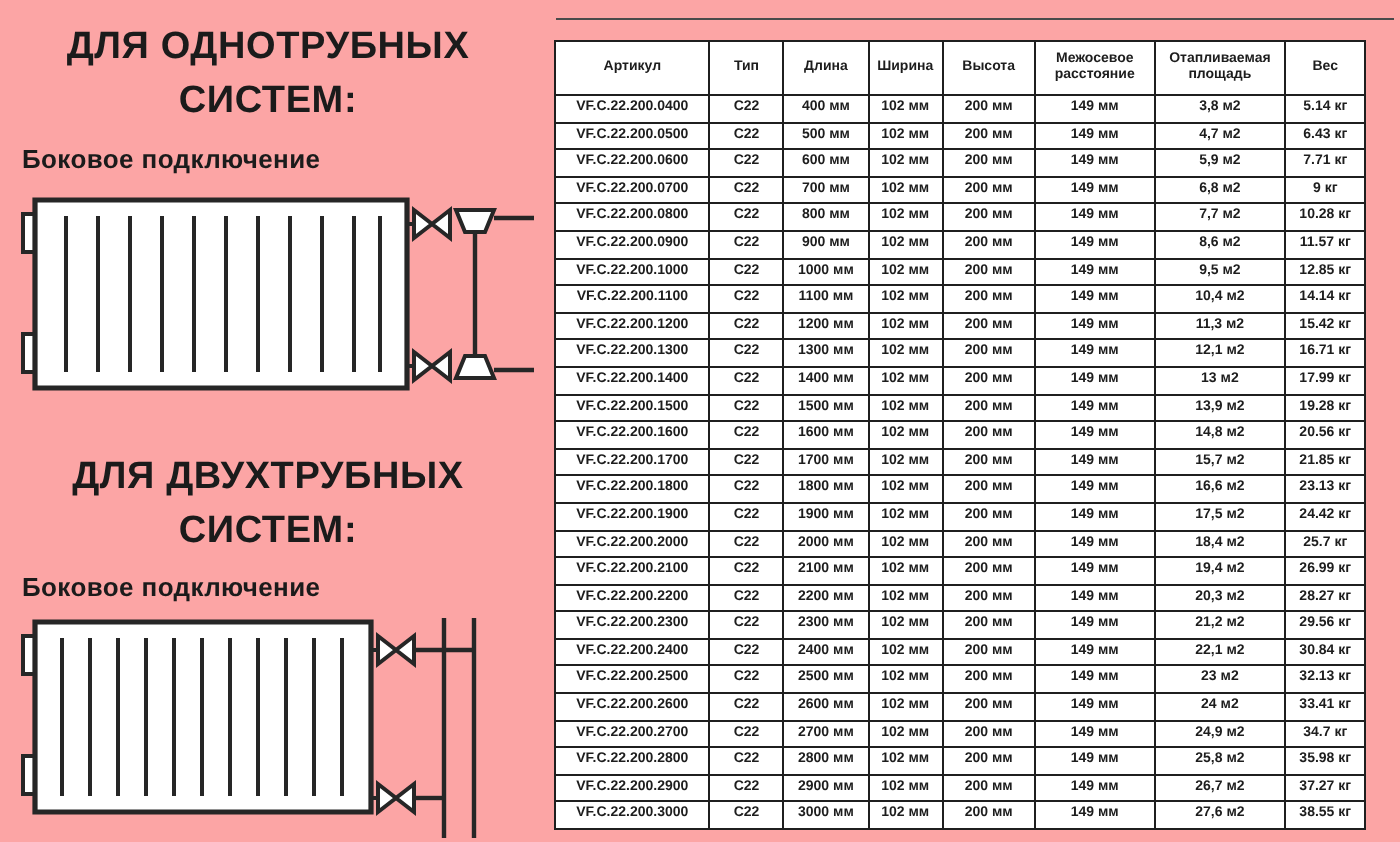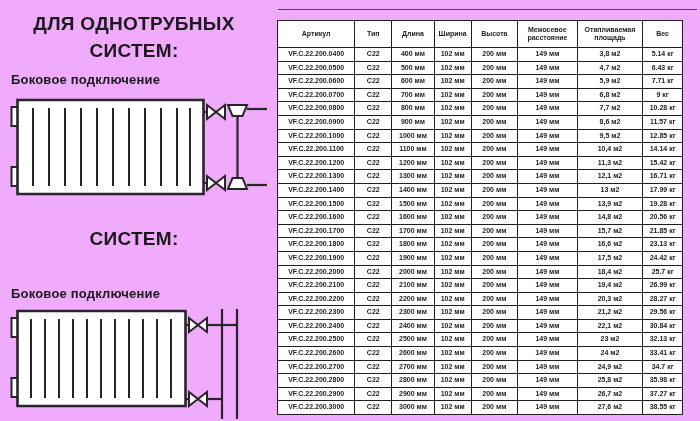--- a/index.html
+++ b/index.html
@@ -1,17 +1,17 @@
 <!DOCTYPE html>
 <html><head>
 <meta charset="utf-8">
 <style>
   html,body{margin:0;padding:0;}
   .page{
-    position:relative;width:700px;height:421px;background:#f0abfc;overflow:hidden;
+    position:relative;width:700px;height:421px;background:#fca5a5;overflow:hidden;
     font-family:"Liberation Sans",sans-serif;color:#1c1c1c;
   }
   
   .left-panel{position:absolute;left:0;top:0;width:272px;height:421px;}
   .sec-title{
     position:absolute;left:0;width:268px;text-align:center;
     font-weight:800;font-size:19px;line-height:27px;letter-spacing:.3px;color:#1b1b1b;
   }
   .sec-sub{
     position:absolute;left:11px;width:256px;
@@ -76,20 +76,21 @@
 
         <polygon points="232.5,81 242.5,81 247,92 228,92" stroke-width="2" fill="#fff"></polygon>
         <line x1="247" y1="88" x2="267" y2="88" stroke-width="2.2"></line>
         <polygon points="207,79 207,93 216,86" stroke-width="2" fill="#fff"></polygon>
         <polygon points="225,79 225,93 216,86" stroke-width="2" fill="#fff"></polygon>
         <line x1="203.5" y1="86" x2="207" y2="86" stroke-width="2"></line>
       </g>
     </svg>
 
     <div class="sec-title" style="top:225px;">
+      <div>ДЛЯ ДВУХТРУБНЫХ</div>
       <div>СИСТЕМ:</div>
     </div>
     <div class="sec-sub" style="top:286px;">Боковое подключение</div>
 
     <svg class="diag" style="top:307px;" width="272" height="114" viewBox="0 0 272 114">
       <g stroke="#262626" fill="none">
         <rect x="11.5" y="11" width="7" height="19" stroke-width="2" fill="#fff"></rect>
         <rect x="11.5" y="71" width="7" height="19" stroke-width="2" fill="#fff"></rect>
         <rect x="17.5" y="4" width="168" height="95" stroke-width="2.6" fill="#fff"></rect>
         <g stroke-width="2">

